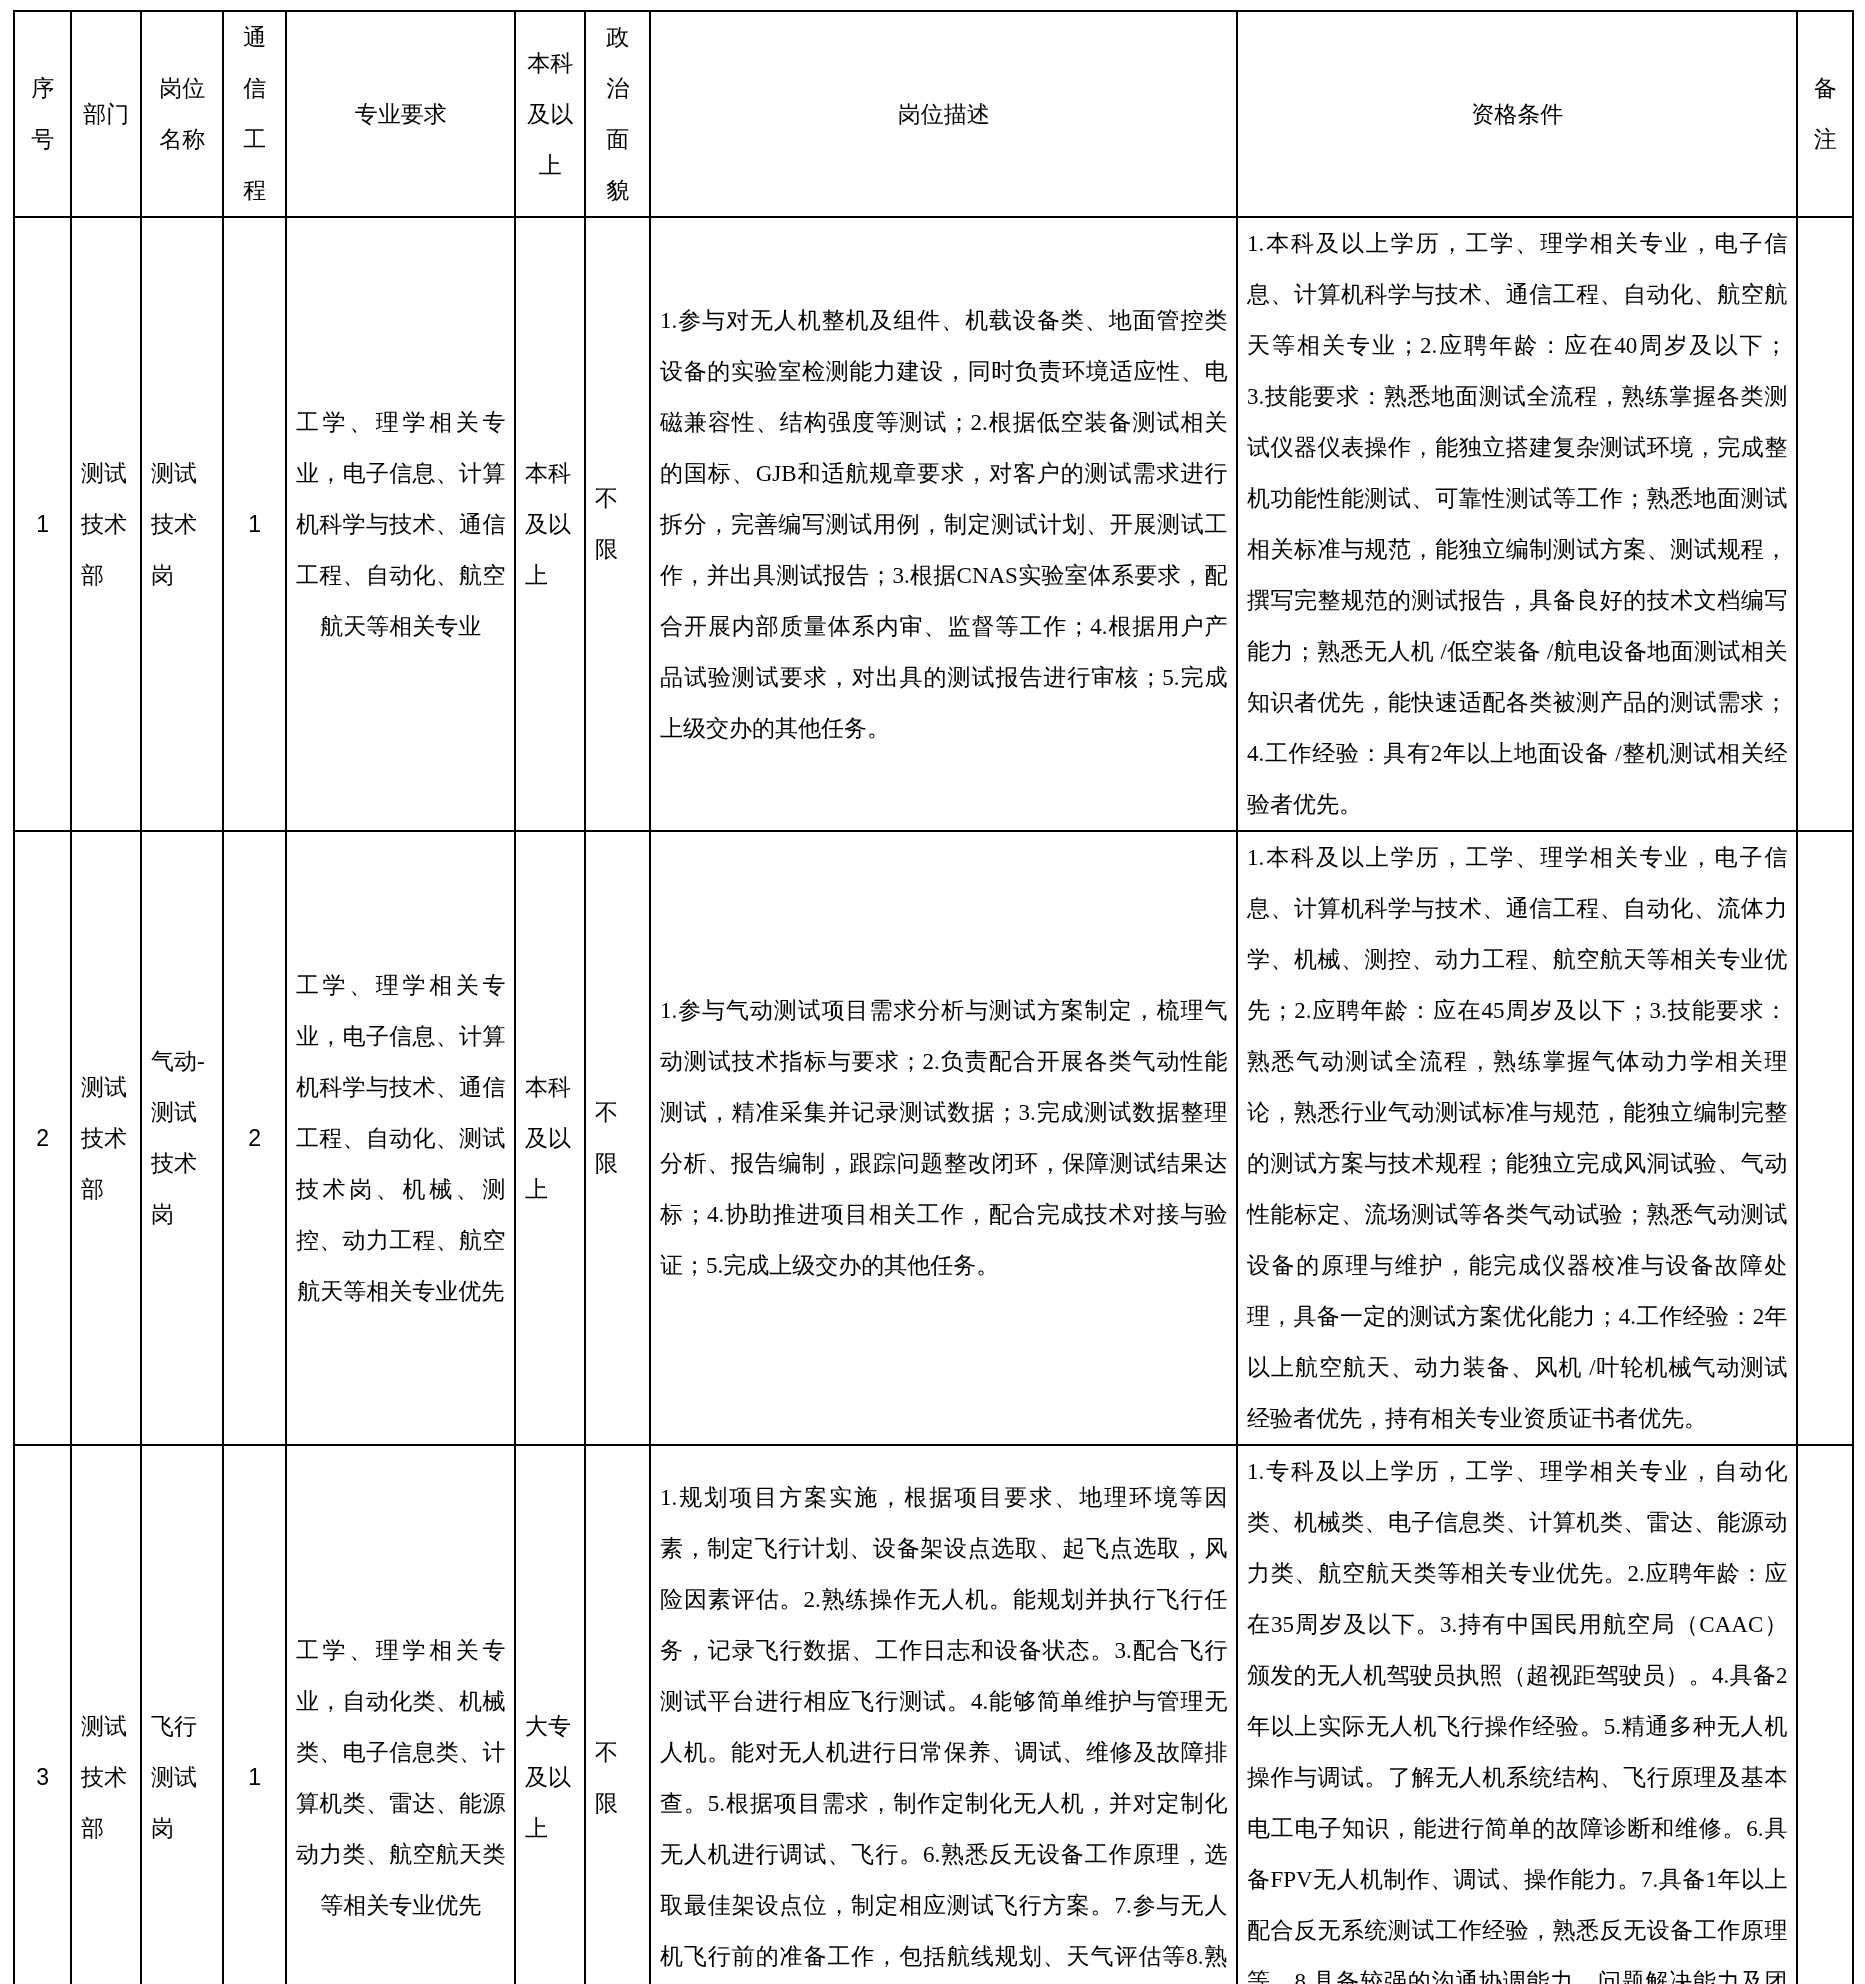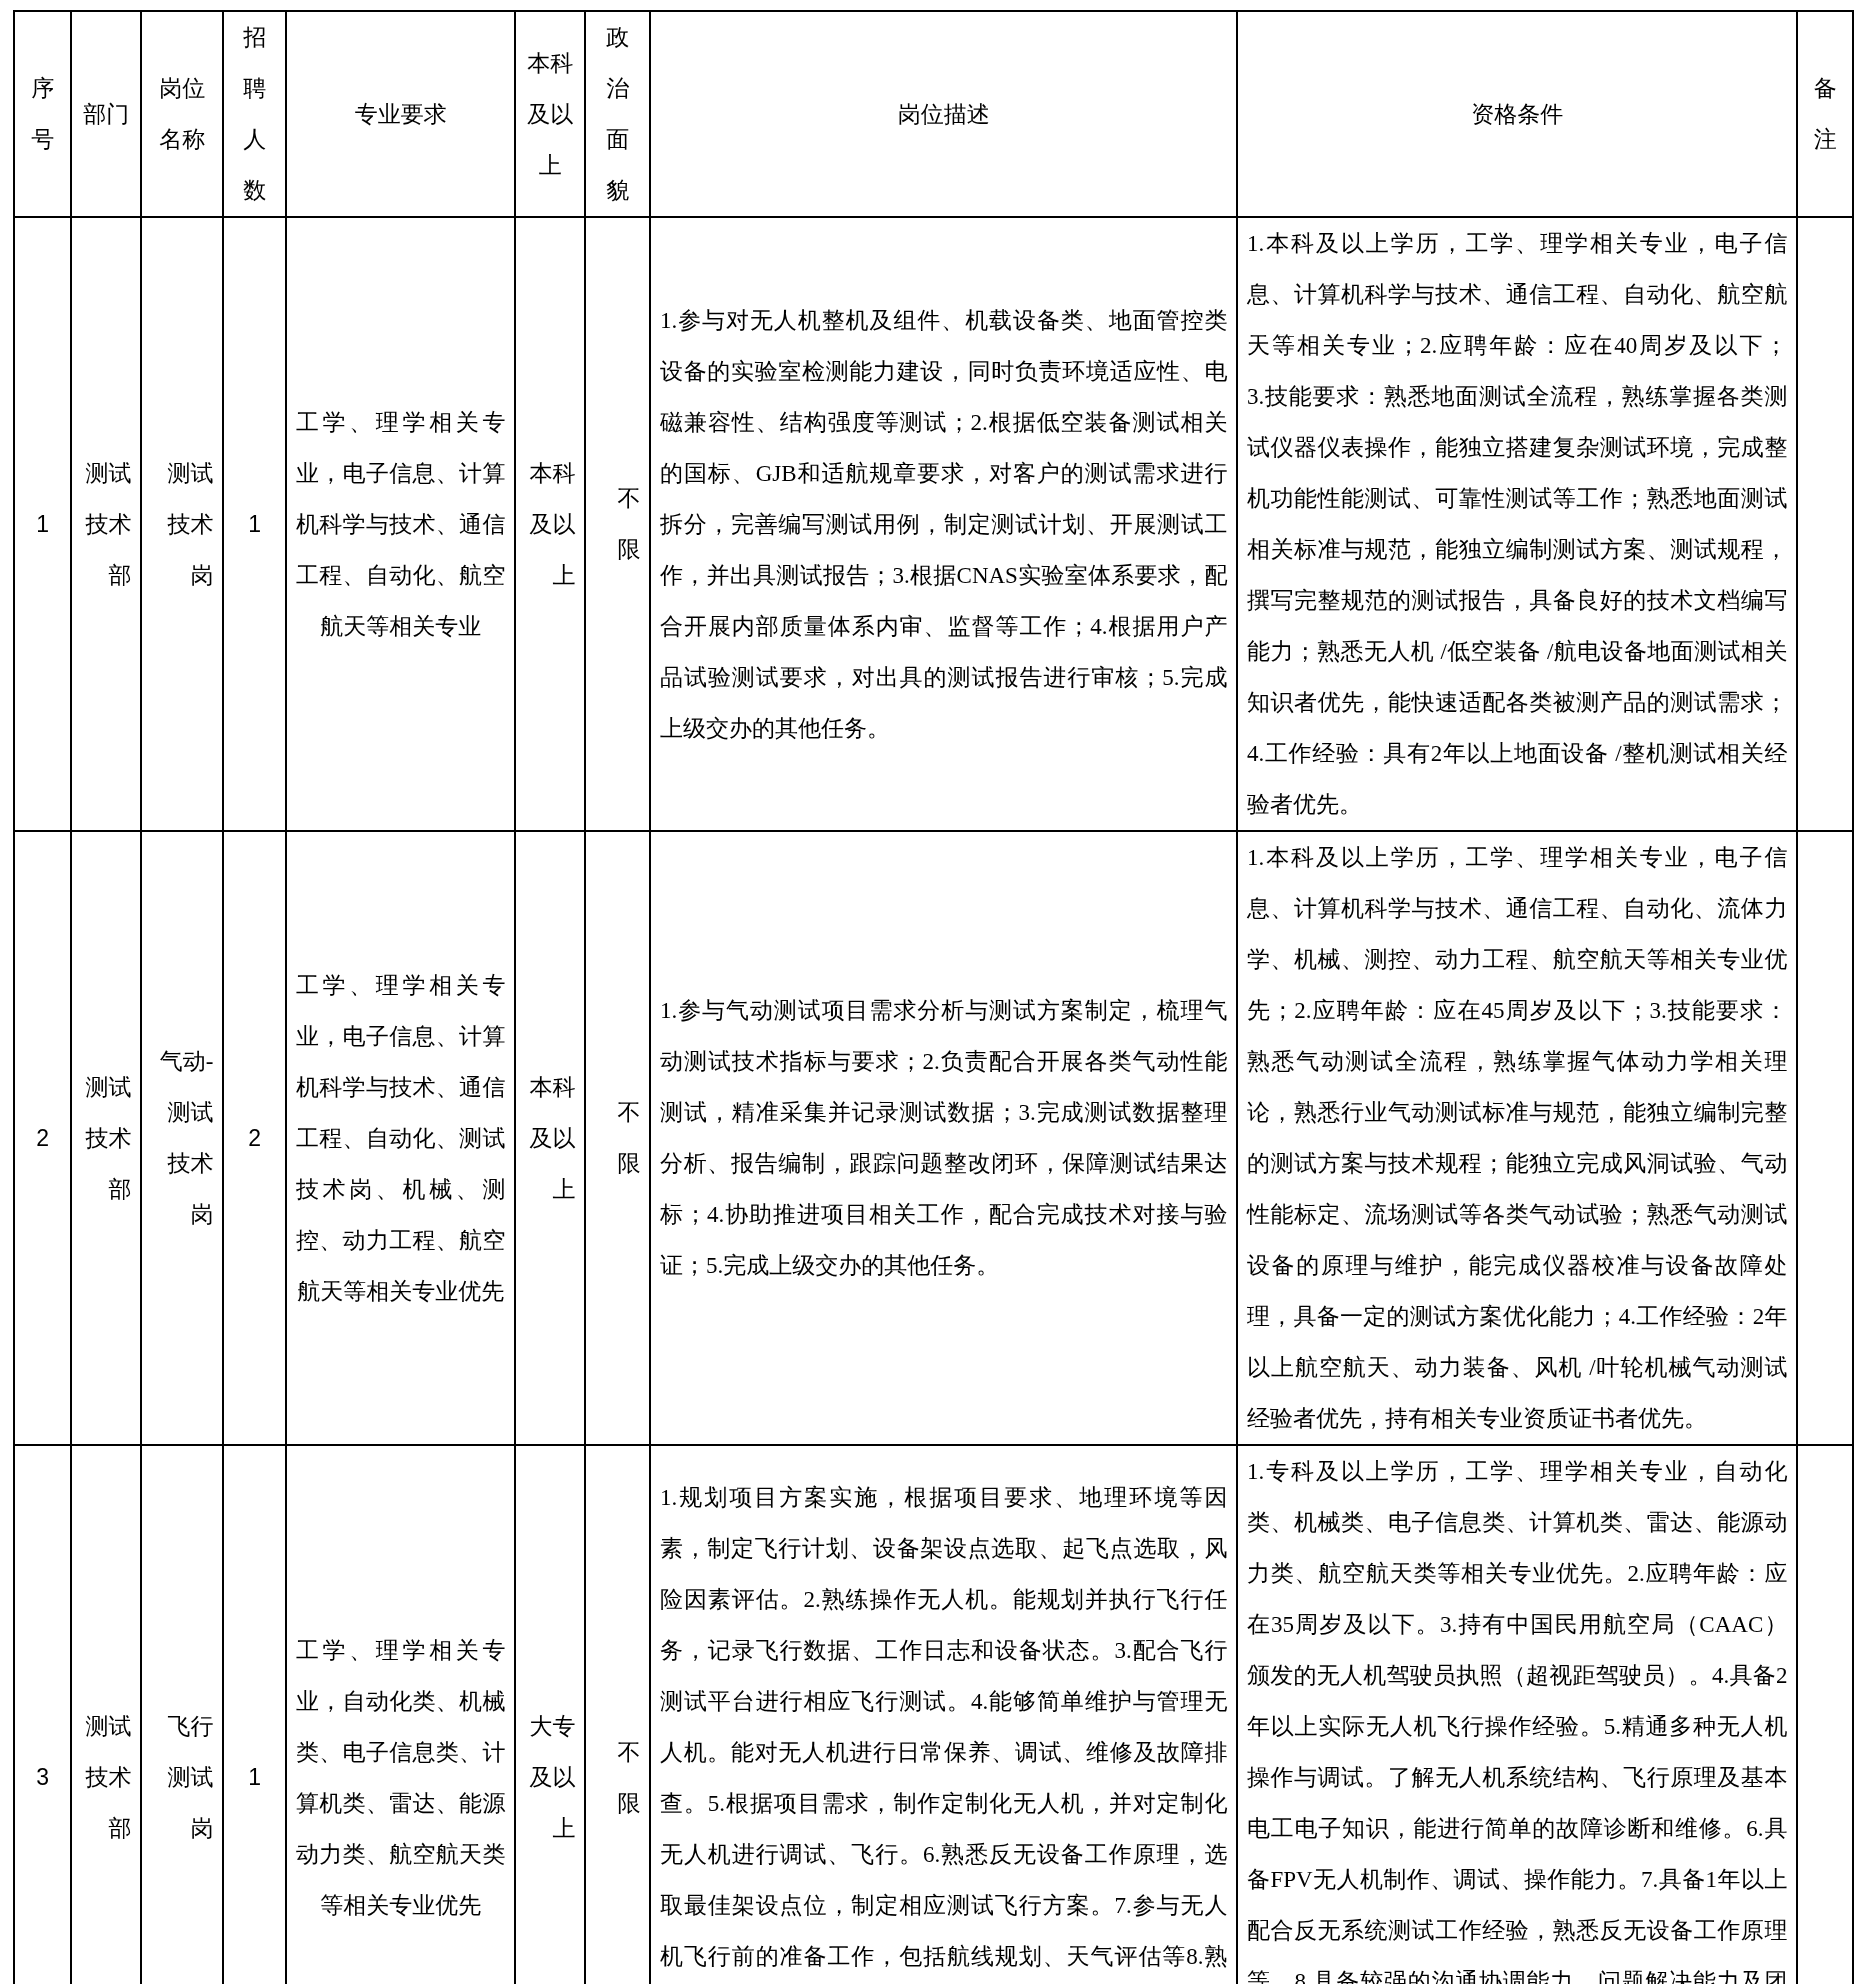--- a/index.html
+++ b/index.html
@@ -25,21 +25,21 @@
   table.recruit td {
     border: 2.2px solid #000;
     font-size: 23px;
     line-height: 51px;
     vertical-align: middle;
     overflow-wrap: break-word;
     padding: 0 8.8px;
     font-weight: normal;
   }
   th { font-weight: bold; text-align: center; }
-  .center { text-align: right; }
+  .center { text-align: left; }
   .num {
     text-align: center;
     font-family: "Liberation Sans", "DejaVu Sans", sans-serif;
     font-weight: bold;
     font-size: 21px;
   }
   .pad6  { padding: 0 4.4px; margin-left: 8px; }
   .pad15 { padding: 0 11px; }
   .pad17 { padding: 0 12.5px; font-family: Liberation Serif, serif; }
   .pad19 { padding: 0 14px; margin-left: 29px; }
@@ -66,21 +66,21 @@
         <col style="width:65px">
         <col style="width:587px">
       <col style="width:560px">
         <col style="width:56px">
     </colgroup>
     <thead>
       <tr style="height:205px">
         <th>序号</th>
         <th>部门</th>
         <th>岗位名称</th>
-        <th class="pad15">招聘人数</th>
+        <th class="pad15">通信工程</th>
         <th class="pad6">专业要求</th>
         <th>本科及以上</th>
         <th class="pad15">政治面貌</th>
         <th class="pad17">岗位描述</th>
         <th class="pad19">资格条件</th>
         <th>备注</th>
       </tr>
     </thead>
     <tbody>
       <tr style="height:566px">

